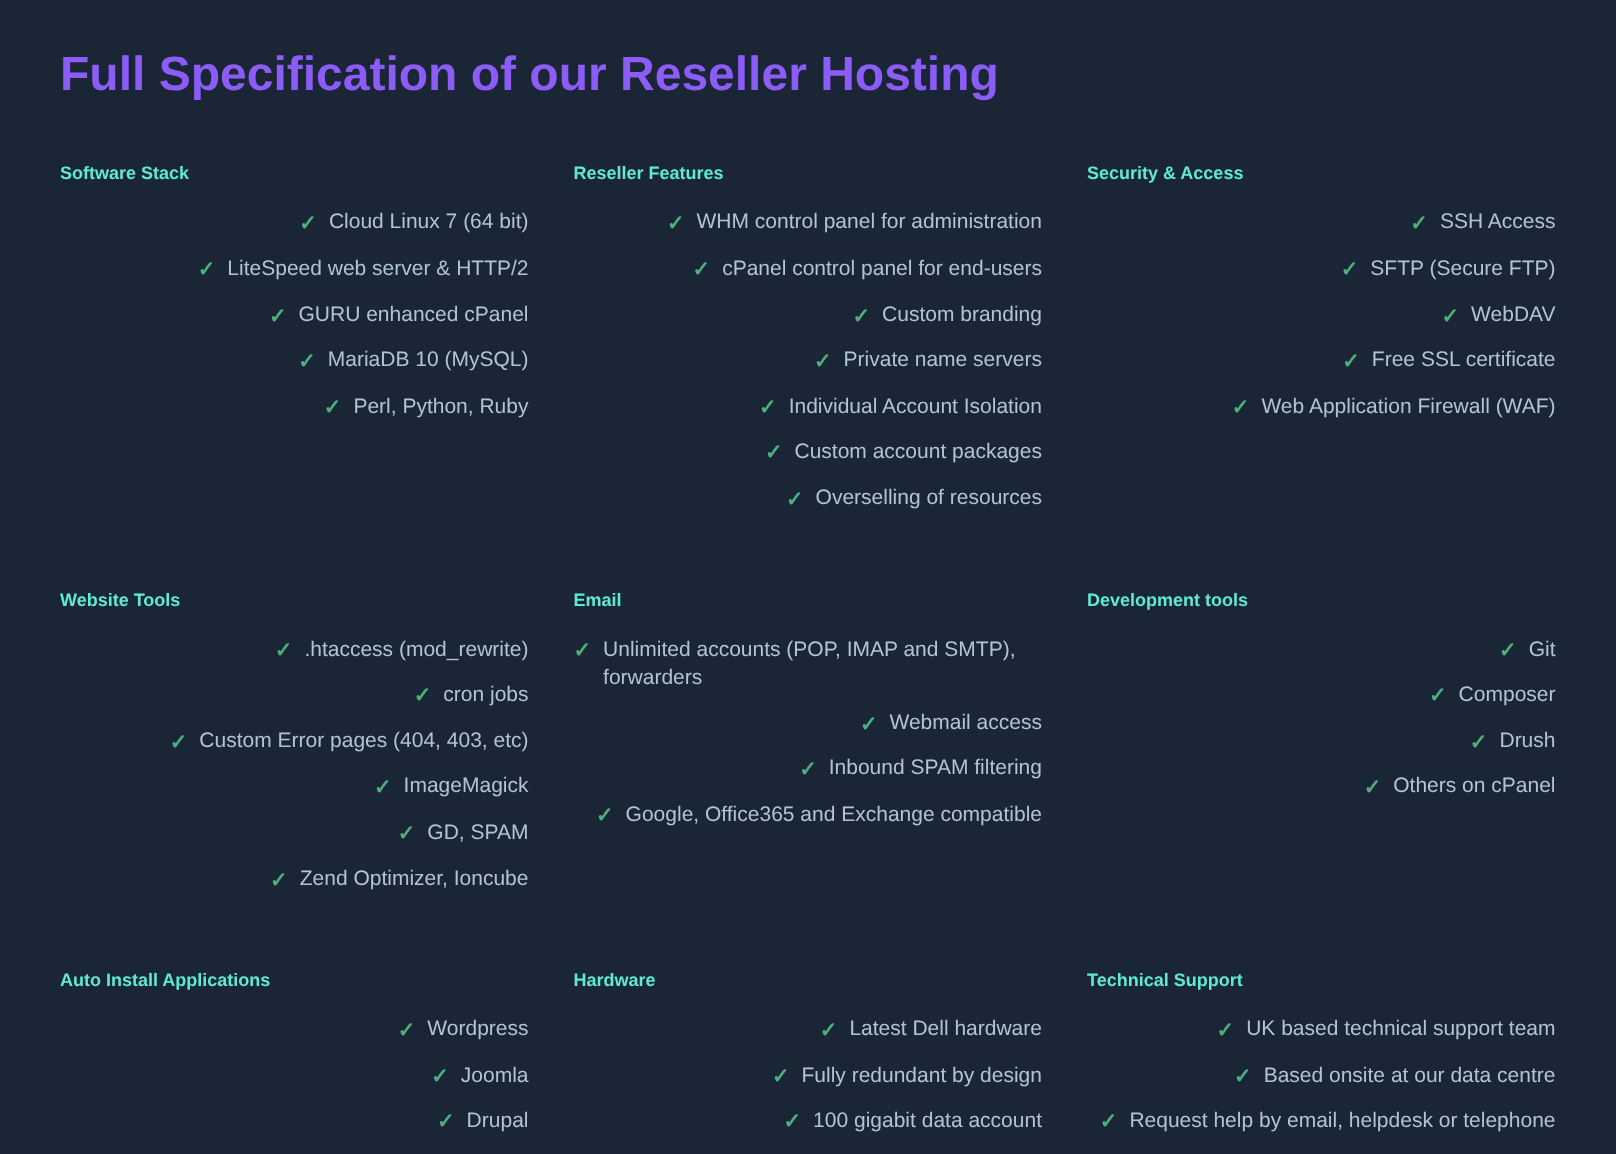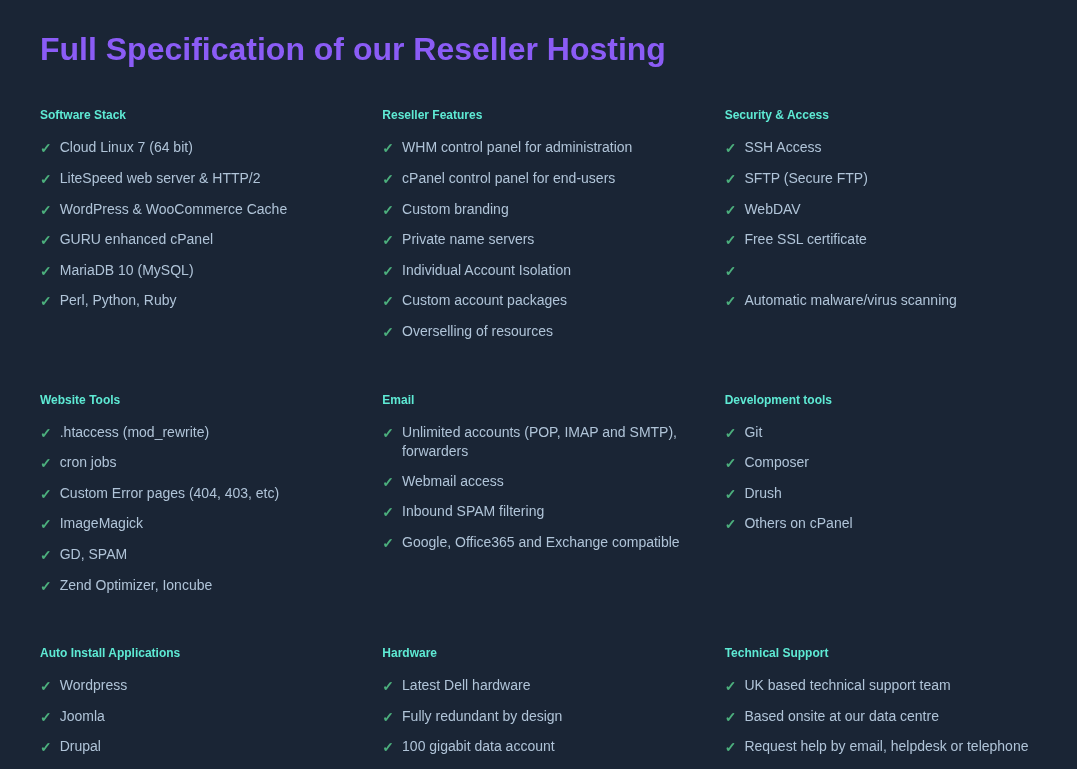--- a/index.html
+++ b/index.html
@@ -29,20 +29,21 @@
       margin-bottom: 16px;
     }
     .item {
       display: flex;
       align-items: flex-start;
       margin-bottom: 10px;
       gap: 8px;
       color: #b0c4d8;
       font-size: 14px;
       line-height: 1.4;
+      justify-content: flex-end;
     }
     .checkmark {
       color: #4caf7d;
       font-size: 14px;
       flex-shrink: 0;
       margin-top: 1px;
     }
     .checkmark::before {
       content: '✓';
       font-weight: 700;
@@ -59,24 +60,20 @@
       <div class="item">
         <span class="checkmark"></span>
         <span>Cloud Linux 7 (64 bit)</span>
       </div>
       <div class="item">
         <span class="checkmark"></span>
         <span>LiteSpeed web server &amp; HTTP/2</span>
       </div>
       <div class="item">
         <span class="checkmark"></span>
-        <span>WordPress &amp; WooCommerce Cache</span>
-      </div>
-      <div class="item">
-        <span class="checkmark"></span>
         <span>GURU enhanced cPanel</span>
       </div>
       <div class="item">
         <span class="checkmark"></span>
         <span>MariaDB 10 (MySQL)</span>
       </div>
       <div class="item">
         <span class="checkmark"></span>
         <span>Perl, Python, Ruby</span>
       </div>
@@ -125,24 +122,21 @@
       <div class="item">
         <span class="checkmark"></span>
         <span>WebDAV</span>
       </div>
       <div class="item">
         <span class="checkmark"></span>
         <span>Free SSL certificate</span>
       </div>
       <div class="item">
         <span class="checkmark"></span>
-      </div>
-      <div class="item">
-        <span class="checkmark"></span>
-        <span>Automatic malware/virus scanning</span>
+        <span>Web Application Firewall (WAF)</span>
       </div>
     </div>
     <div>
       <div class="section-title">Website Tools</div>
       <div class="item">
         <span class="checkmark"></span>
         <span>.htaccess (mod_rewrite)</span>
       </div>
       <div class="item">
         <span class="checkmark"></span>

